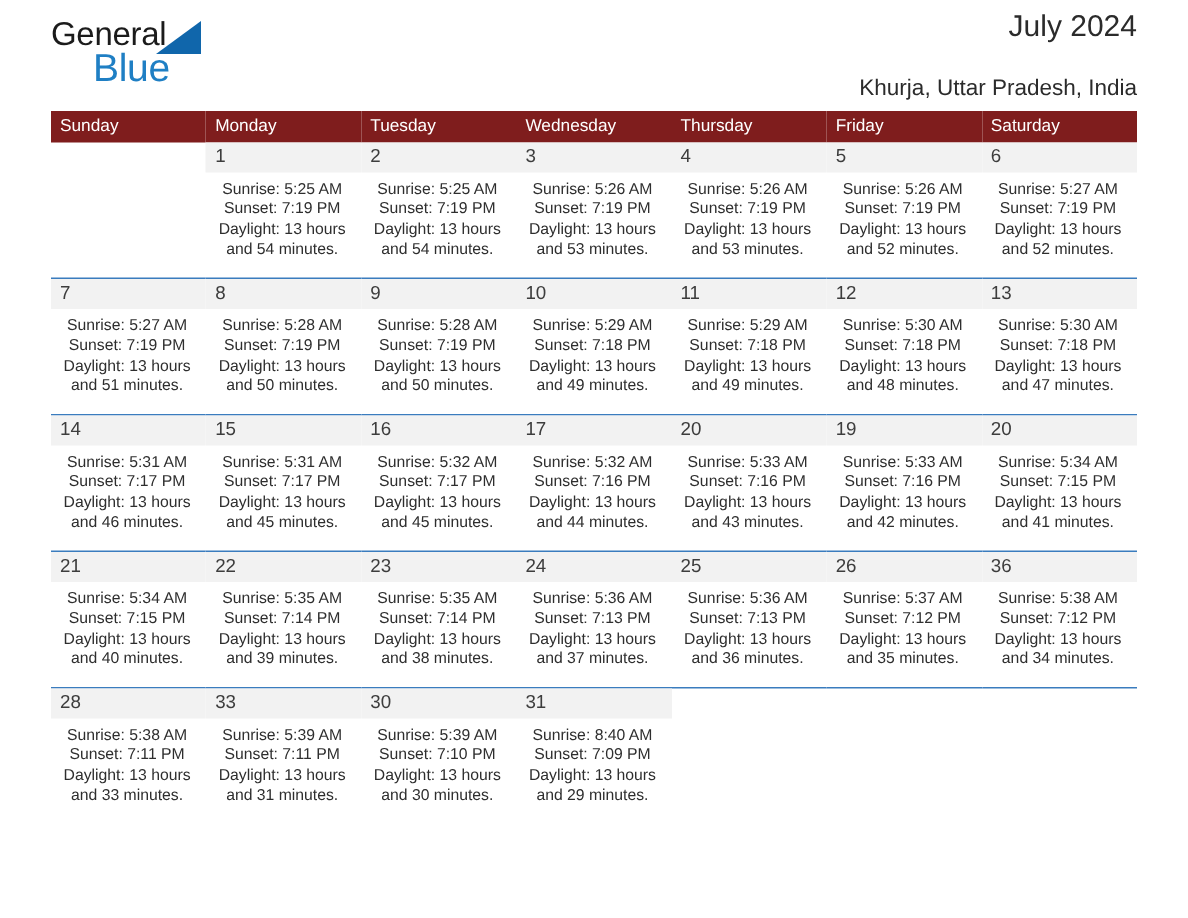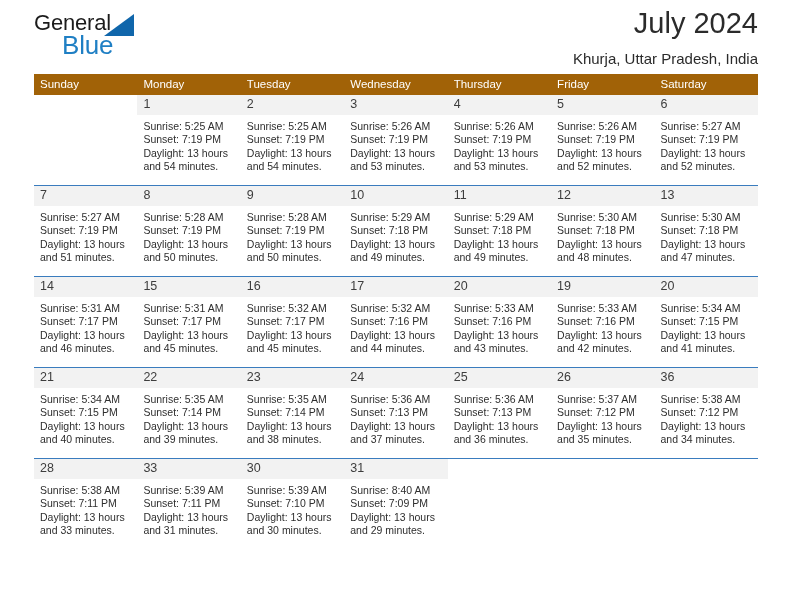--- a/index.html
+++ b/index.html
@@ -60,21 +60,21 @@
     top: 4px;
     width: 0;
     height: 0;
     border-left: 30px solid transparent;
     border-bottom: 22px solid #1066ab;
   }
   .title {
     position: absolute;
     right: 0;
     top: 8px;
-    font-size: 29px;
+    font-size: 20px;
     color: #2b2b2b;
     font-weight: normal;
     line-height: 1.05;
     white-space: nowrap;
   }
   .subtitle {
     position: absolute;
     right: 0;
     top: 50px;
     font-size: 15px;
@@ -85,21 +85,21 @@
 
   
   .calendar {
     width: 724px;
     border-collapse: collapse;
     table-layout: fixed;
   }
   .calendar col { width: 14.2857%; }
 
   .dow-row th {
-    background: #a16207;
+    background: #7f1d1d;
     color: #ffffff;
     font-size: 11.5px;
     font-weight: normal;
     text-align: left;
     padding: 4px 0 5px 6px;
     height: 20px;
     box-sizing: border-box;
     vertical-align: middle;
   }
 
@@ -124,20 +124,21 @@
     font-size: 12.5px;
     color: #3d3d3d;
     padding: 3px 0 4px 6px;
     line-height: 13px;
     height: 20px;
     box-sizing: border-box;
   }
   .cell.empty .daynum { background: transparent; color: transparent; }
   .lines {
     padding: 5px 8px 0 6px;
+    text-align: center;
   }
   .lines div {
     font-size: 10.5px;
     line-height: 13.4px;
     color: #2e2e2e;
     white-space: nowrap;
   }
 </style>
 </head>
 <body>

